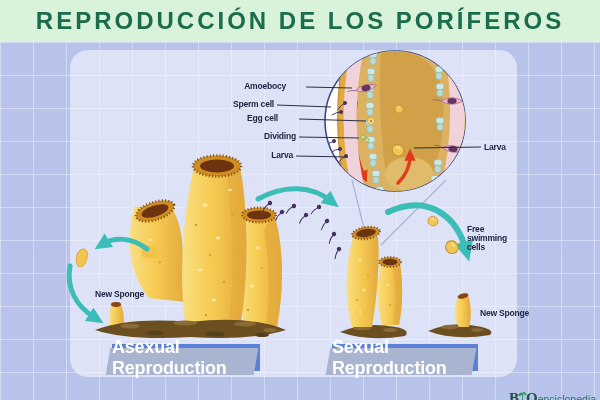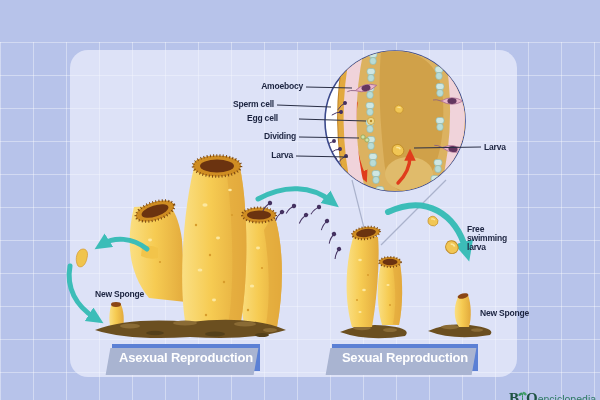--- a/index.html
+++ b/index.html
@@ -15,21 +15,21 @@
     display:flex;align-items:center;justify-content:center;}
   .banner h1{margin:0;font-size:24px;font-weight:bold;letter-spacing:3px;color:#1b6b4d;}
   .art{position:absolute;left:0;top:0;}
   .lbl{position:absolute;color:#1c2440;font-size:8.5px;font-weight:700;
     letter-spacing:-.2px;line-height:1.06;}
   .r{text-align:right;}
   .btn{position:absolute;width:148px;height:27px;background:#5b80d5;z-index:3;
     display:flex;align-items:center;justify-content:center;}
   .btn:before{content:"";position:absolute;left:-4px;top:4px;width:100%;height:100%;
     background:#a9b4d1;transform:skewX(-10deg);z-index:-1;}
-  .btn span{color:#fff;font-size:13px;font-weight:bold;letter-spacing:-.2px;}
+  .btn span{color:#fff;font-size:18px;font-weight:bold;letter-spacing:-.2px;}
   .logo{position:absolute;left:509px;top:377px;display:flex;align-items:baseline;color:#1d5242;}
   .logo .b,.logo .o{font-size:15px;font-weight:bold;font-family:"Liberation Serif",serif;}
   .logo .word{font-size:10.5px;color:#2e7a64;margin-top:16px;}
   .logo svg{margin:0 -1px 7px -1px;}
 </style>
 </head>
 <body>
 
 <div class="stage">
   <div class="grid-layer"></div>
@@ -267,42 +267,45 @@
         <line x1="306" y1="87" x2="352" y2="88"></line>
         <line x1="277" y1="105" x2="331" y2="107"></line>
         <line x1="299" y1="119" x2="366" y2="121"></line>
         <line x1="299" y1="137" x2="359" y2="138"></line>
         <line x1="296" y1="156" x2="348" y2="157"></line>
         <line x1="414" y1="148" x2="481" y2="147"></line>
       </g>
     </g>
   </svg>
 
-  <div class="lbl r" style="left:239px;top:82px;width:64px;">Amoebocy</div>
+  <div class="lbl r" style="left:222px;top:82px;width:64px;">Amoebocy</div>
   <div class="lbl r" style="left:230px;top:100px;width:44px;">Sperm cell</div>
   <div class="lbl r" style="left:232px;top:114px;width:46px;">Egg cell</div>
   <div class="lbl r" style="left:250px;top:132px;width:46px;">Dividing</div>
   <div class="lbl r" style="left:247px;top:151px;width:46px;">Larva</div>
   <div class="lbl" style="left:484px;top:143px;">Larva</div>
 
   <div class="lbl" style="left:95px;top:290px;">New Sponge</div>
-  <div class="lbl" style="left:467px;top:225px;width:44px;">Free swimming larva</div>
+  <div class="lbl" style="left:467px;top:225px;width:44px;">Free swimming cells</div>
   <div class="lbl" style="left:480px;top:309px;">New Sponge</div>
 
   <div class="btn" style="left:112px;top:344px;">
     <span>Asexual Reproduction</span>
   </div>
   <div class="btn" style="left:332px;top:344px;width:146px;justify-content:center;">
     <span>Sexual Reproduction</span>
   </div>
 
   <div class="logo">
     <span class="b">B</span>
     <svg width="9" height="12" viewBox="0 0 9 12">
       <path d="M4.5,12 C4.5,8 4.5,5 4.5,2.5" stroke="#2f8f5b" stroke-width="1" fill="none"></path>
       <ellipse cx="2.4" cy="3.2" rx="2.3" ry="1.3" fill="#2f8f5b" transform="rotate(-35 2.4 3.2)"></ellipse>
       <ellipse cx="6.6" cy="2.6" rx="2.3" ry="1.3" fill="#43a06a" transform="rotate(35 6.6 2.6)"></ellipse>
     </svg>
     <span class="o">O</span>
     <span class="word">enciclopedia</span>
   </div>
 
+  <div class="banner">
+    <h1>REPRODUCCIÓN DE LOS PORÍFEROS</h1>
+  </div>
 </div>
 
 </body></html>

